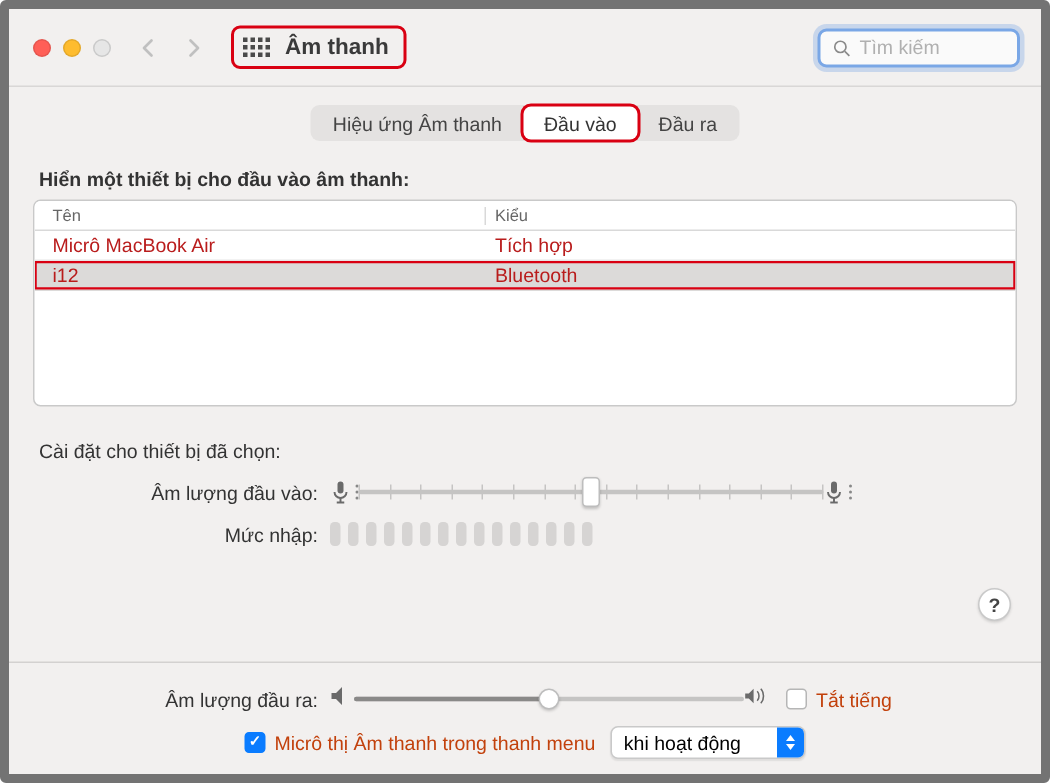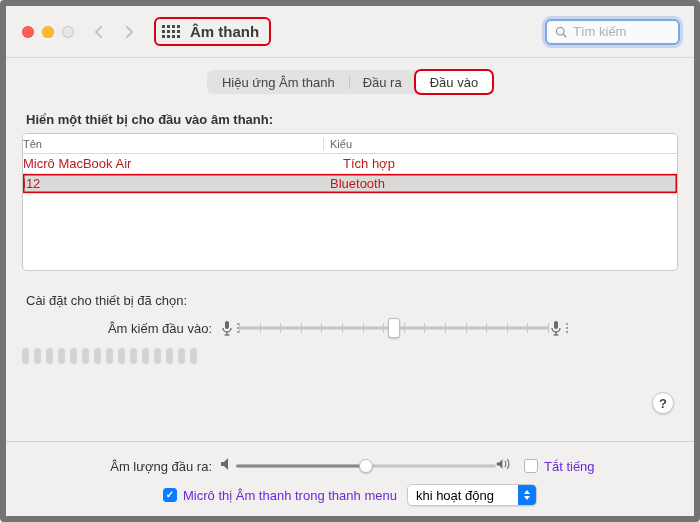--- a/index.html
+++ b/index.html
@@ -109,21 +109,21 @@
     overflow: hidden;
     display: flex; flex-direction: column;
   }
   .thead, .trow { display: flex; }
   .thead {
     background: #fff;
     border-bottom: 1px solid #d9d9d9;
     font-size: 11px; color: #666;
     height: 20px; align-items: center;
   }
-  .col-name { flex: 0 0 300px; }
+  .col-name { flex: 0 0 300px; padding-left: 12px; }
   .col-type { flex: 1; padding-left: 6px; border-left: 1px solid #e4e4e4; }
   .thead .col-type { border-left-color:#d9d9d9; }
   .trow {
     font-size: 13px; color: #b91c1c;
     height: 20px; align-items: center;
     border-bottom: 1px solid #e6e6e6;
   }
   .trow.selected {
     background: #dcdad9;
     box-shadow: inset 0 0 0 1.5px #d90012;
@@ -172,21 +172,21 @@
   .speaker-icon svg { width:16px; height:14px; fill:#6a6a6a; }
   .speaker-waves { stroke:#6a6a6a; fill:none; stroke-width:1.3; }
   .flex-grow {flex:0 0 12px;}
   .checkbox {
     width:14px; height:14px; border:1px solid #b6b6b6; border-radius:3px;
     background:#fff; display:inline-flex; align-items:center; justify-content:center;
     margin-right:6px;
   }
   .checkbox.checked { background:#0a7cff; border-color:#0a7cff; }
   .checkbox.checked::after { content:"✓"; color:#fff; font-size:10px; font-weight:700; line-height:1;}
-  .check-label { font-size:13px; color:#6d28d9; display:flex; align-items:center; }
+  .check-label { font-size:13px; color:#c2410c; display:flex; align-items:center; }
   .center-row { display:flex; align-items:center; justify-content:center; gap:10px; margin-top:4px;}
   .select {
     display:flex; align-items:center;
     background:#fff; border:1px solid #c9c9c9; border-radius:5px;
     height:22px; font-size:13px; padding:0 0 0 8px;
     box-shadow: 0 1px 1px rgba(0,0,0,0.08);
     gap:24px; overflow:hidden;
   }
   .select-arrows {
     width:18px; height:22px; background:#0a7cff;
@@ -255,50 +255,50 @@
       <span class="search-ph">Tìm kiếm</span>
     </div>
   </div>
 
   <div class="content">
     <div class="tabs">
       <div class="segmented">
         <div class="seg">
             <span>Hiệu ứng Âm thanh</span>
           </div>
+        <div class="seg active highlighted">
+            <span>Đầu vào</span>
+          </div>
         <div class="seg">
             <span>Đầu ra</span>
-          </div>
-        <div class="seg active highlighted">
-            <span>Đầu vào</span>
           </div>
       </div>
     </div>
 
     <div class="prompt">Hiển một thiết bị cho đầu vào âm thanh:</div>
 
     <div class="table">
       <div class="thead">
         <div class="col-name">Tên</div>
         <div class="col-type">Kiểu</div>
       </div>
       <div class="trow">
         <div class="col-name">Micrô MacBook Air</div>
-        <div class="col-type" style="border-left-color:transparent;margin-left:13px;">Tích hợp</div>
+        <div class="col-type" style="border-left-color:transparent;">Tích hợp</div>
       </div>
       <div class="trow selected">
         <div class="col-name">i12</div>
         <div class="col-type" style="border-left-color:transparent;">Bluetooth</div>
       </div>
     </div>
 
     <div class="settings-label">Cài đặt cho thiết bị đã chọn:</div>
 
     <div class="setting-row">
-      <div class="setting-label">Âm kiếm đầu vào:</div>
+      <div class="setting-label">Âm lượng đầu vào:</div>
       <div class="mic-wrap">
         <span class="mic-icon">
             <svg viewBox="0 0 12 16">
               <rect x="4" y="1" width="4" height="8" rx="2"></rect>
               <path d="M2 8a4 4 0 0 0 8 0" stroke="#6a6a6a" stroke-width="1.3" fill="none"></path>
               <line x1="6" y1="12" x2="6" y2="15" stroke="#6a6a6a" stroke-width="1.3"></line>
               <line x1="3.5" y1="15" x2="8.5" y2="15" stroke="#6a6a6a" stroke-width="1.3"></line>
             </svg>
           </span>
         <span class="mic-dots">
@@ -342,20 +342,21 @@
           </span>
         <span class="mic-dots">
             <span></span>
             <span></span>
             <span></span>
           </span>
       </div>
     </div>
 
     <div class="setting-row">
+      <div class="setting-label">Mức nhập:</div>
       <div class="level-bars">
         <span></span>
           <span></span>
           <span></span>
           <span></span>
           <span></span>
           <span></span>
           <span></span>
           <span></span>
           <span></span>

